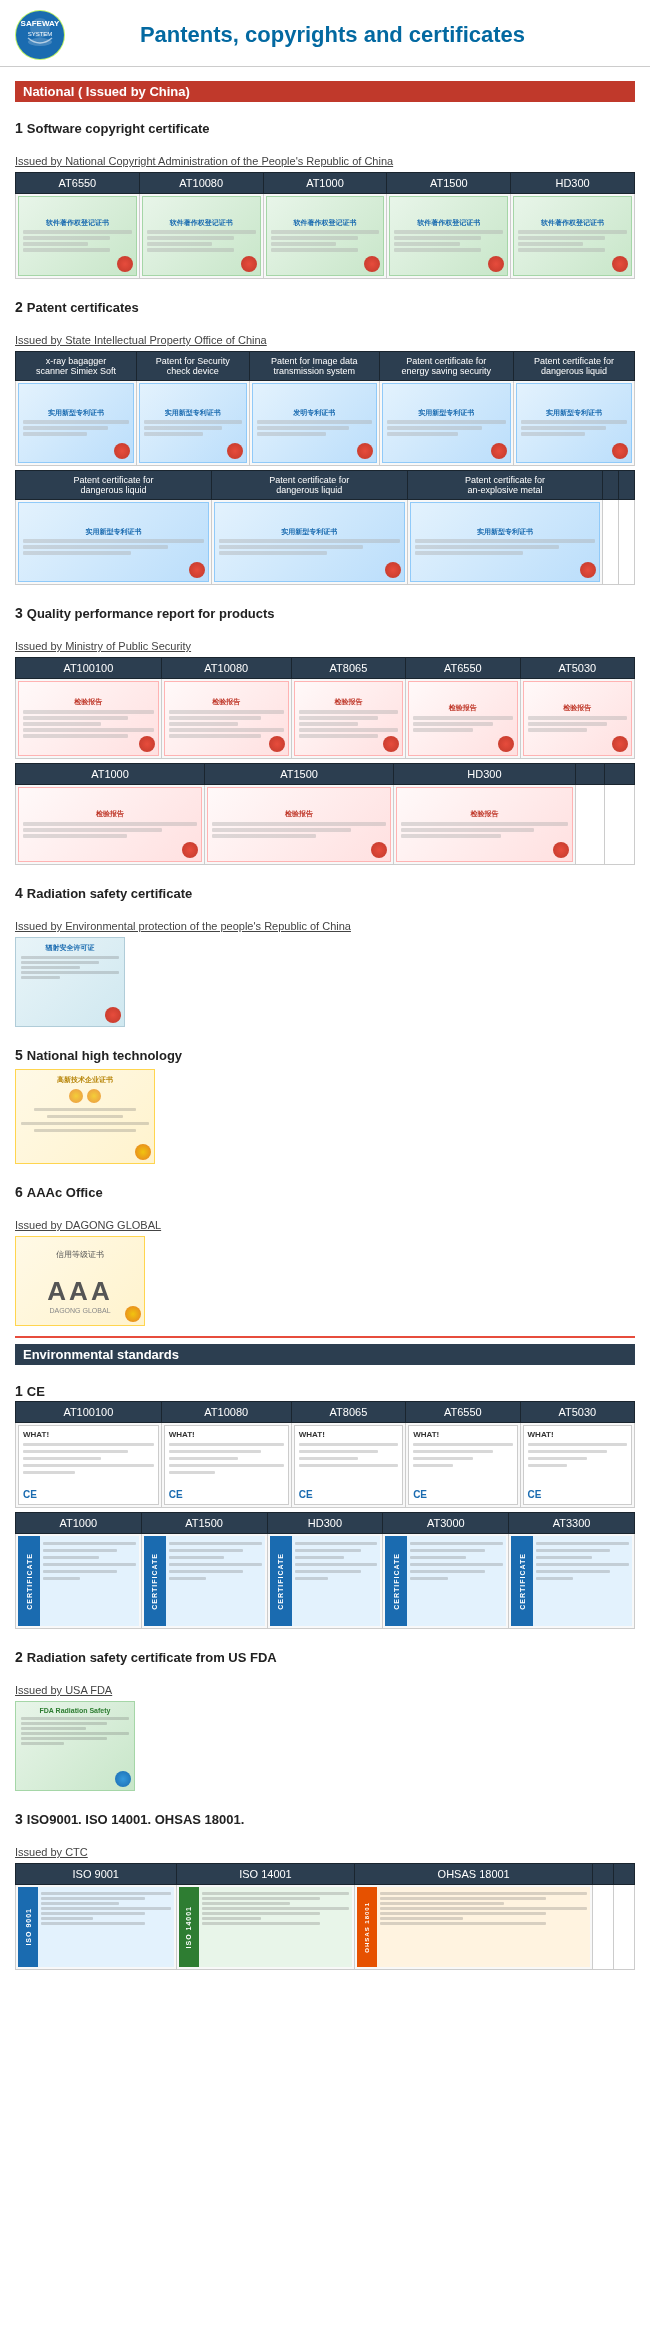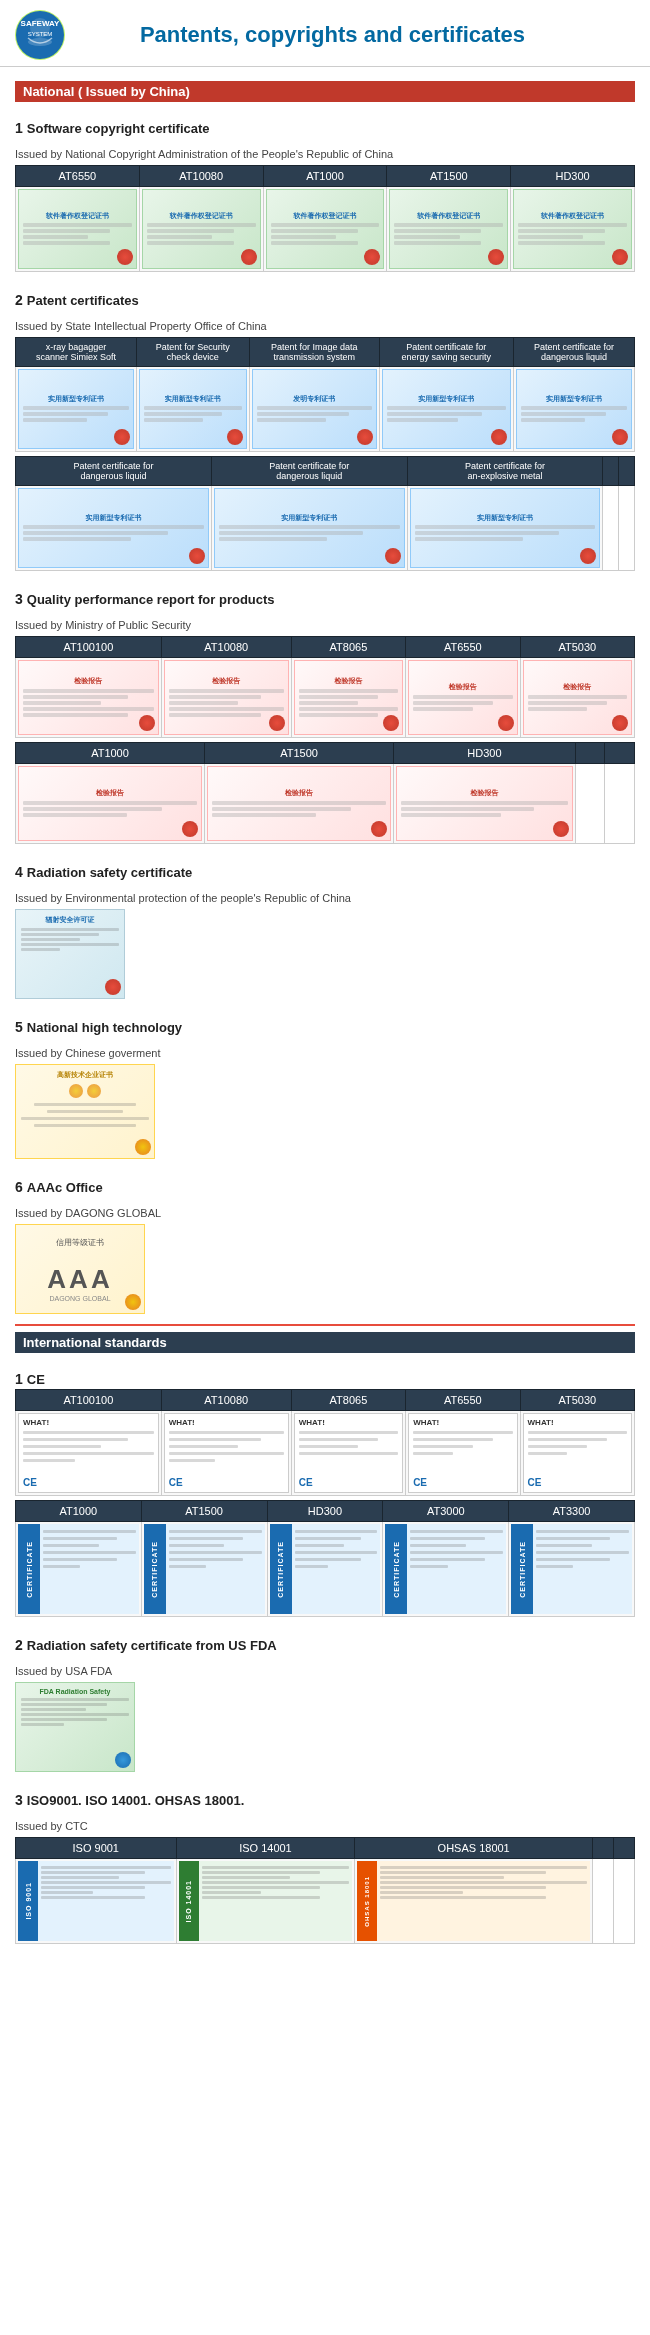--- a/index.html
+++ b/index.html
@@ -65,21 +65,22 @@
     }
     .item-title {
       font-weight: bold;
       font-size: 13px;
       display: inline;
     }
     .item-issuer {
       font-size: 11px;
       color: #444;
       margin-bottom: 5px;
-      margin-top: 10px;
+      margin-top: 17px;
+      text-decoration: underline;
     }
     .cert-table {
       width: 100%;
       border-collapse: collapse;
       margin-bottom: 4px;
     }
     .cert-table th {
       background: #2c3e50;
       color: #fff;
       font-size: 11px;
@@ -584,21 +585,20 @@
         <div class="red-seal"></div>
       </div>
     </div>
   </div>
 
   <div class="cert-section">
     <div class="num-item-row">
       <span class="item-number">5</span>
       <span class="item-title">National high technology</span>
     </div>
-    <div class="item-issuer">Issued by Chinese goverment</div>
     <div style="display:flex; gap:6px; margin-top:4px;">
       <div style="width:140px; height:95px; background:linear-gradient(135deg,#fff9e6,#fff3cd); border:1px solid #ffd54f; position:relative; padding:5px; overflow:hidden; display:flex; flex-direction:column; align-items:center;">
         <div style="font-size:7px; color:#b8860b; font-weight:bold; text-align:center; margin-bottom:4px;">高新技术企业证书</div>
         <div style="display:flex; gap:4px; margin-bottom:3px;">
           <div style="width:14px; height:14px; border-radius:50%; background:radial-gradient(circle,#f1c40f,#e67e22); opacity:0.8;"></div>
           <div style="width:14px; height:14px; border-radius:50%; background:radial-gradient(circle,#f1c40f,#e67e22); opacity:0.8;"></div>
         </div>
         <div class="small-line w80"></div>
         <div class="small-line w60"></div>
         <div class="small-line w100"></div>
@@ -619,21 +619,21 @@
         <div style="font-size:8px; color:#555; margin-bottom:18px;">信用等级证书</div>
         <div style="font-size:26px; font-weight:bold; color:#555; letter-spacing:3px; line-height:1;">AAA</div>
         <div style="font-size:7px; color:#888; margin-top:3px;">DAGONG GLOBAL</div>
         <div class="gold-seal"></div>
       </div>
     </div>
   </div>
 
   <hr class="divider">
 
-  <div class="section-header intl">International standards</div>
+  <div class="section-header intl">Environmental standards</div>
 
   <div class="cert-section">
     <div class="num-item-row">
       <span class="item-number">1</span>
       <span class="item-title">CE</span>
     </div>
     <table class="cert-table">
       <tbody>
           <tr>
         <th>AT100100</th>

